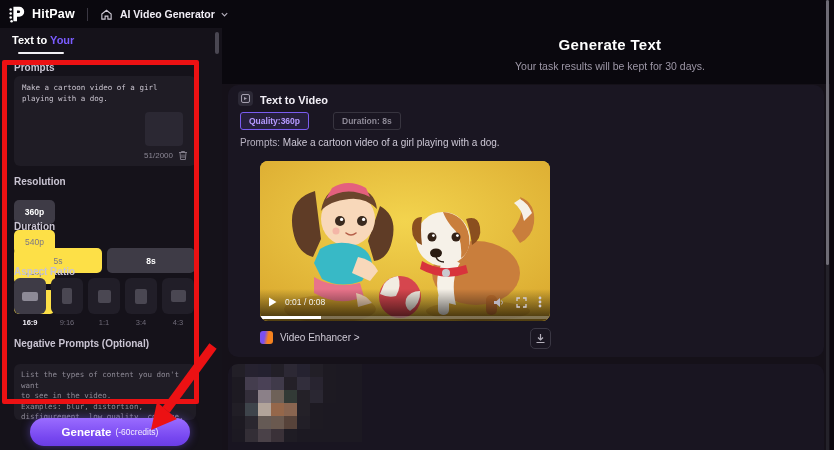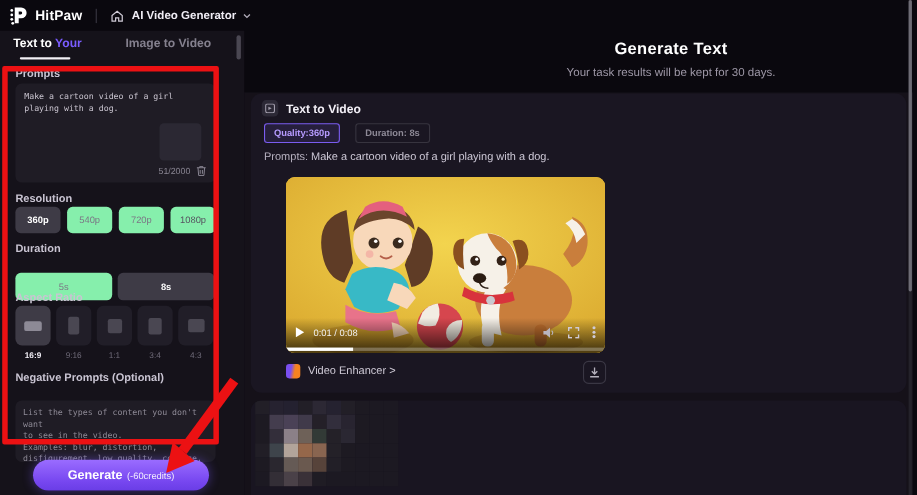--- a/index.html
+++ b/index.html
@@ -31,22 +31,22 @@
   .prompt-box { top:48px; height:90px; padding:7px 8px; }
   .prompt-text { font-family:"DejaVu Sans Mono", monospace; font-size:7.5px; line-height:1.45;
     color:#cac5d0; width:150px; }
   .blur-square { position:absolute; right:13px; top:36px; width:38px; height:34px;
     background:#2b2833; border-radius:4px; }
   .counter-row { position:absolute; right:8px; bottom:5px; display:flex; align-items:center; gap:5px;margin-left:19px; }
   .counter { font-size:8px; color:#8a8693; }
   .trash { width:10px; height:11px; }
 
   .opt-row { position:absolute; left:14px; display:flex; }
-  .res-row { top:160px; gap:6px; }
-  .opt-btn { height:24px; border-radius:5px; background:#86efac; color:#7b7785;
+  .res-row { top:172px; gap:6px;flex-direction:column; }
+  .opt-btn { height:24px; border-radius:5px; background:#fde047; color:#7b7785;
     font-size:8.5px; display:flex; align-items:center; justify-content:center; cursor:pointer; }
   .res-btn { width:41px; }
   .res-btn.dim { color:#565360; }
   .opt-btn.sel { background:#3e3b46; color:#fff; font-weight:bold; }
   .dur-row { top:220px; gap:5px; }
   .dur-btn { width:88px; height:25px; }
 
   .asp-row { top:250px; gap:5px; }
   .asp-btn { width:32px; height:36px; border-radius:6px; background:#211e28;
     display:flex; align-items:center; justify-content:center; cursor:pointer; }
@@ -77,21 +77,21 @@
   .content-bg { position:absolute; left:222px; top:84px; right:0; bottom:0; background:#151119; }
   .main-head { position:absolute; left:390px; right:0; top:36px; text-align:center; }
   .main-title { font-size:15px; font-weight:800; color:#fff; letter-spacing:.3px; }
   .main-sub { margin-top:7px; font-size:10.5px; color:#9d97a6; }
 
   .card1 { position:absolute; left:228px; top:85px; right:6px; height:272px;
     background:#1a1622; border-radius:10px; }
   .task-ic { position:absolute; left:10px; top:6px; width:15px; height:15px;
     background:#2c2936; border-radius:4px; display:flex; align-items:center; justify-content:center; }
   .task-title { position:absolute; left:32px; top:9px; font-size:11px; font-weight:bold; color:#f2eff6; }
-  .badges { position:absolute; left:12px; top:27px; display:flex; gap:14px; }
+  .badges { position:absolute; left:12px; top:27px; display:flex; gap:24px; }
   .badge { font-size:8.5px; font-weight:bold; padding:3px 8px; border-radius:3px;
     border:1px solid #37343f; color:#8d8996; }
   .badge.q { border-color:#7a5cf0; color:#b69bff; background:rgba(122,92,240,.13); }
   .prompt-line { position:absolute; left:12px; top:52px; font-size:10px; color:#b7b1c0; }
   .prompt-line .val { color:#cdc8d6; }
 
   .video { position:absolute; left:32px; top:76px; width:290px; height:160px;
     border-radius:8px; overflow:hidden; background:#e8c43c; }
   .vid-controls { position:absolute; left:0; right:0; bottom:0; height:32px;
     background:linear-gradient(180deg,rgba(0,0,0,0) 0%,rgba(0,0,0,.62) 85%);
@@ -147,21 +147,20 @@
     <svg class="chev" viewBox="0 0 10 10">
       <path d="M2 3.5 L5 6.5 L8 3.5" fill="none" stroke="#b3aebb" stroke-width="1.3"></path>
     </svg>
   </div>
 
   <div class="sidebar">
     <div class="tabs">
       <div class="tab tab1">
         <span>Text to </span><span class="accent">Your</span>
       </div>
-      <div class="tab tab2">Image to Video</div>
     </div>
     <div class="tab-underline"></div>
 
     <div class="s-label" style="top:34px">Prompts</div>
     <div class="box prompt-box">
       <div class="prompt-text">Make a cartoon video of a girl playing with a dog.</div>
       <div class="blur-square"></div>
       <div class="counter-row">
         <span class="counter">51/2000</span>
         <svg class="trash" viewBox="0 0 10 11">

